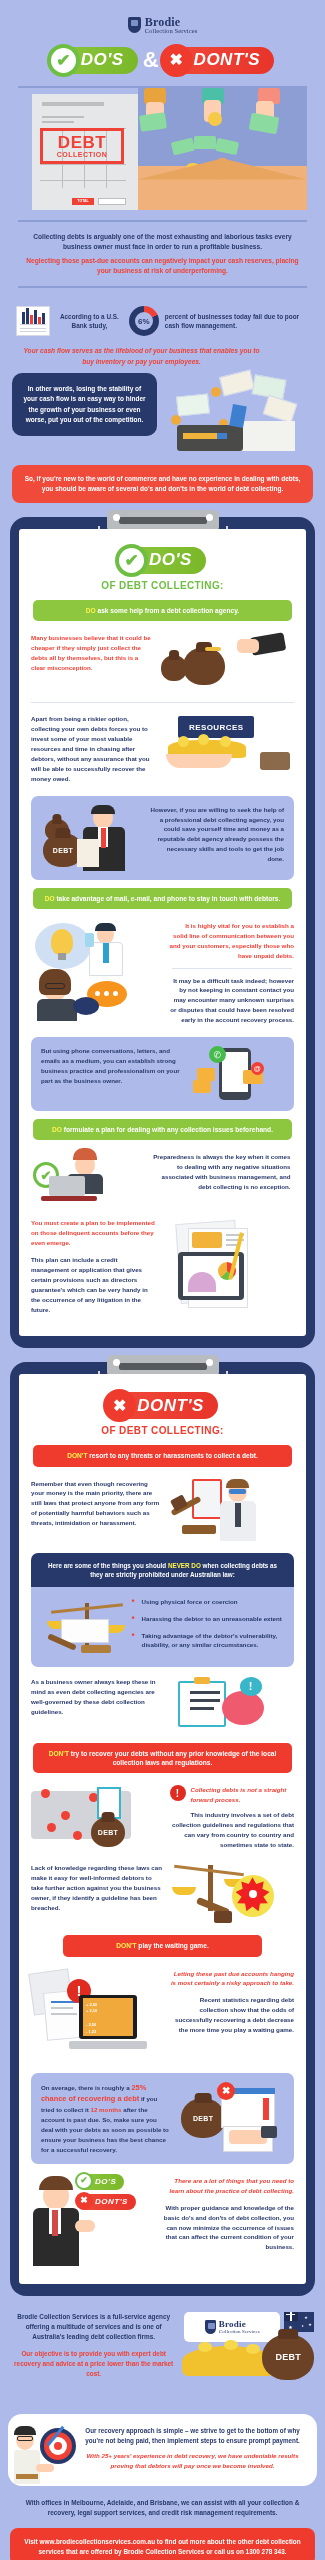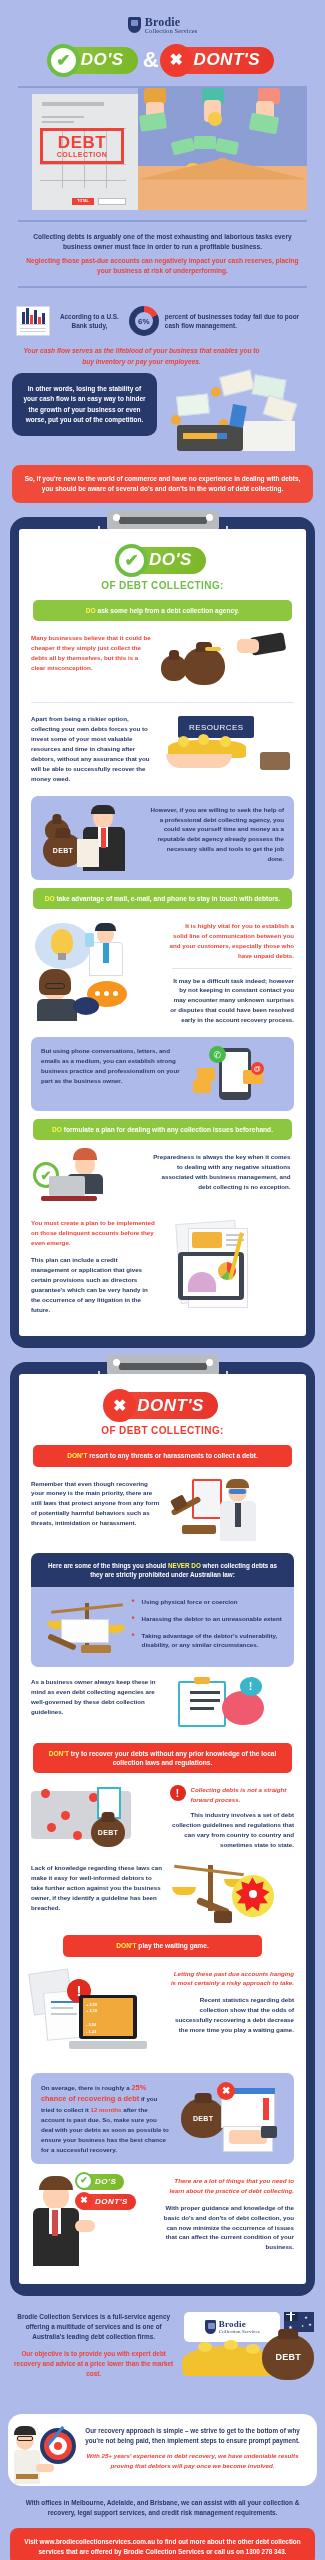--- a/index.html
+++ b/index.html
@@ -286,21 +286,21 @@
           <div class="rect" style="left:46px;top:14px;width:16px;height:4px;background:#f0c040;border-radius:2px;"></div>
         </div>
       </div>
 
       <div class="hairline"></div>
 
       <div class="two-col">
         <div class="col-txt" style="width:48%">Apart from being a riskier option, collecting your own debts forces you to invest some of your most valuable resources and time in chasing after debtors, without any assurance that you will be able to successfully recover the money owed.</div>
         <div class="ill" style="width:48%;height:58px">
           <div class="rect" style="left:14px;top:2px;width:76px;height:22px;background:#27386b;border-radius:2px;display:flex;align-items:center;justify-content:center;">
-            <span style="color:#fff;font-size:8px;font-weight:normal;letter-spacing:.4px;">RESOURCES</span>
+            <span style="color:#fff;font-size:8px;font-weight:bold;letter-spacing:.4px;">RESOURCES</span>
           </div>
           <div class="rect" style="left:4px;top:26px;width:78px;height:18px;background:#f2c12e;border-radius:40% 40% 10% 10%;"></div>
           <div class="circ" style="left:14px;top:22px;width:11px;height:11px;background:#f7d84a;"></div>
           <div class="circ" style="left:34px;top:20px;width:11px;height:11px;background:#f7d84a;"></div>
           <div class="circ" style="left:56px;top:22px;width:11px;height:11px;background:#f7d84a;"></div>
           <div class="rect" style="left:2px;top:40px;width:66px;height:14px;background:#fcd0b0;border-radius:0 0 14px 14px;"></div>
           <div class="rect" style="right:0;top:38px;width:30px;height:18px;background:#8a6a4a;border-radius:3px;"></div>
         </div>
       </div>
 

